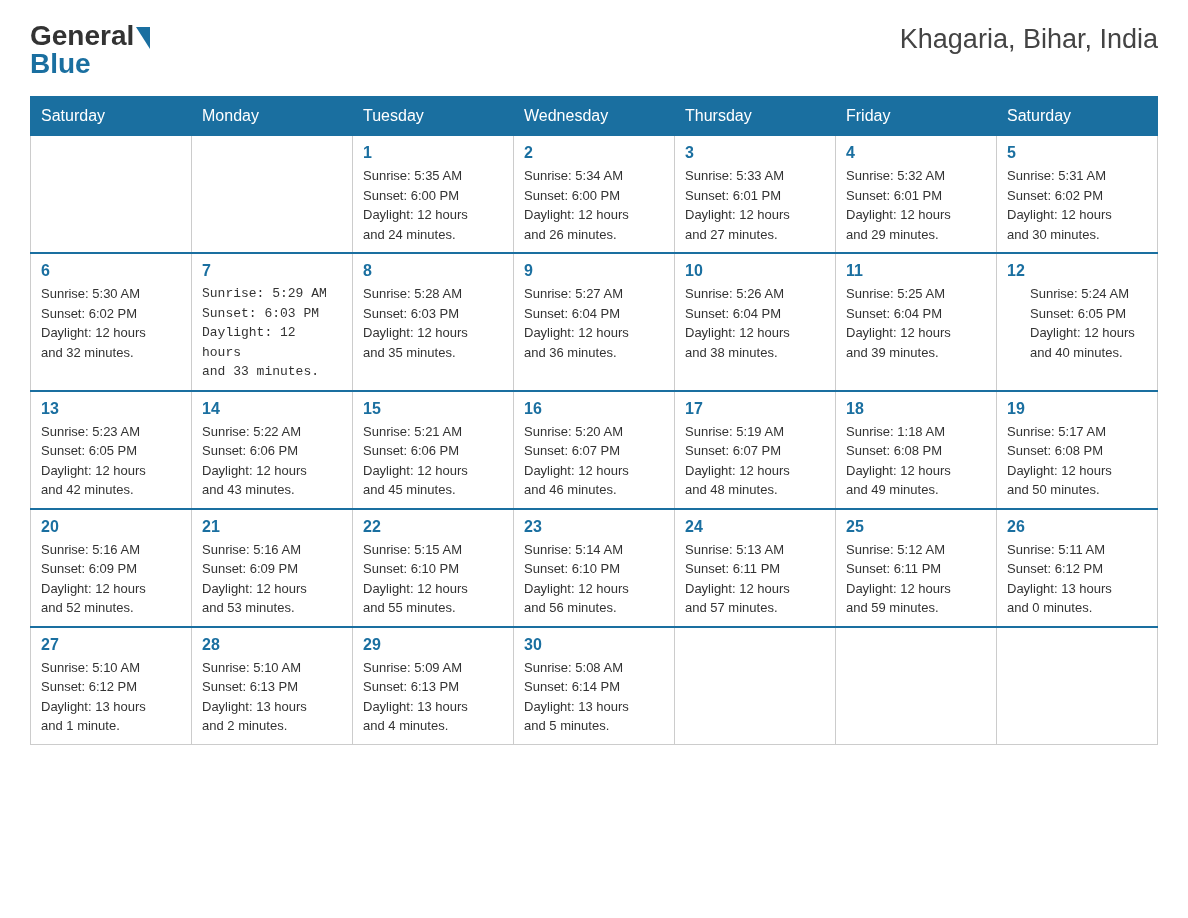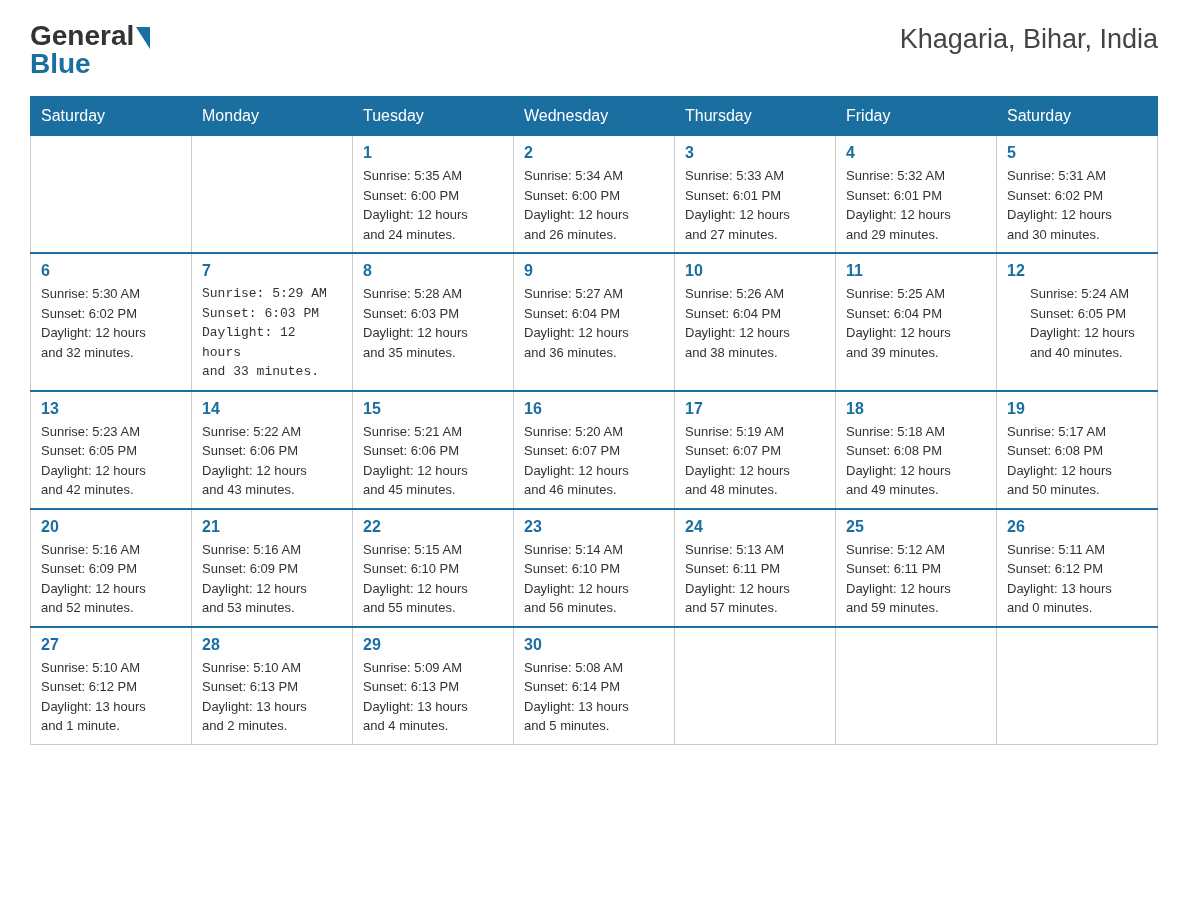--- a/index.html
+++ b/index.html
@@ -255,21 +255,21 @@
         </td>
         <td>
           <span class="day-number">17</span>
           <div class="day-info" style="white-space: pre-line;">Sunrise: 5:19 AM
 Sunset: 6:07 PM
 Daylight: 12 hours
 and 48 minutes.</div>
         </td>
         <td>
           <span class="day-number">18</span>
-          <div class="day-info" style="white-space: pre-line;">Sunrise: 5:18 AM
+          <div class="day-info" style="white-space: pre-line;">Sunrise: 1:18 AM
 Sunset: 6:08 PM
 Daylight: 12 hours
 and 49 minutes.</div>
         </td>
         <td>
           <span class="day-number">19</span>
           <div class="day-info" style="white-space: pre-line;">Sunrise: 5:17 AM
 Sunset: 6:08 PM
 Daylight: 12 hours
 and 50 minutes.</div>

